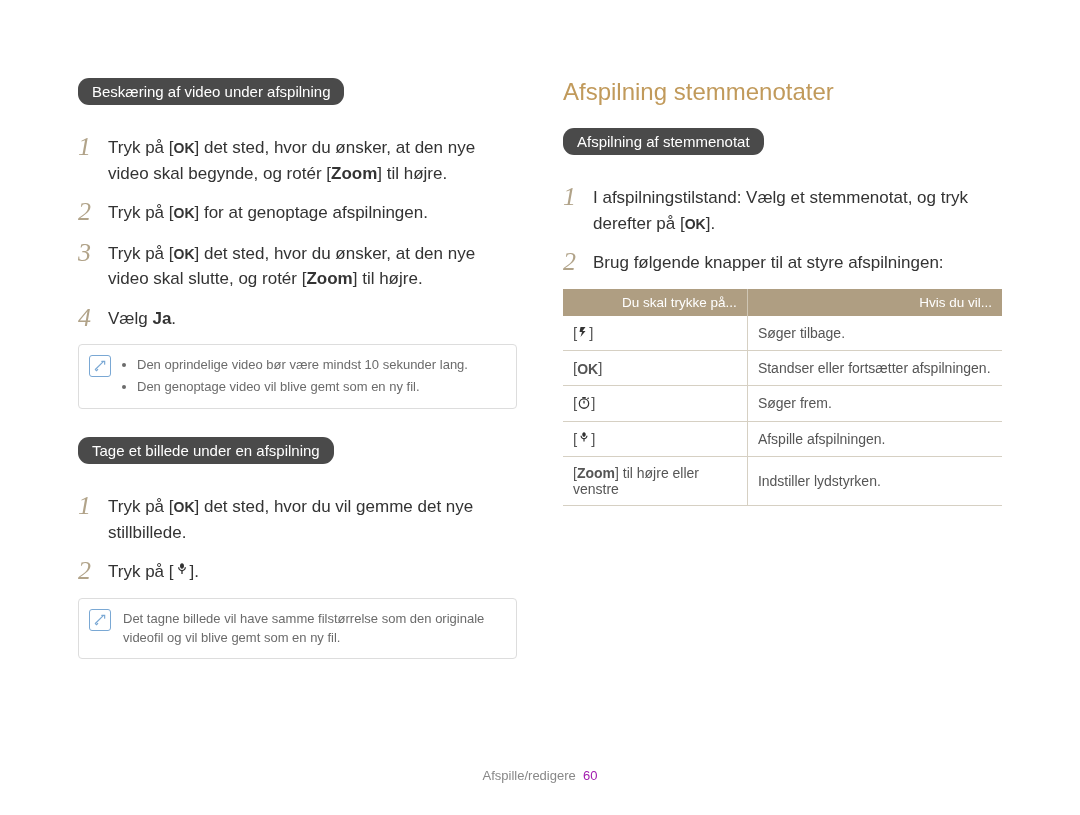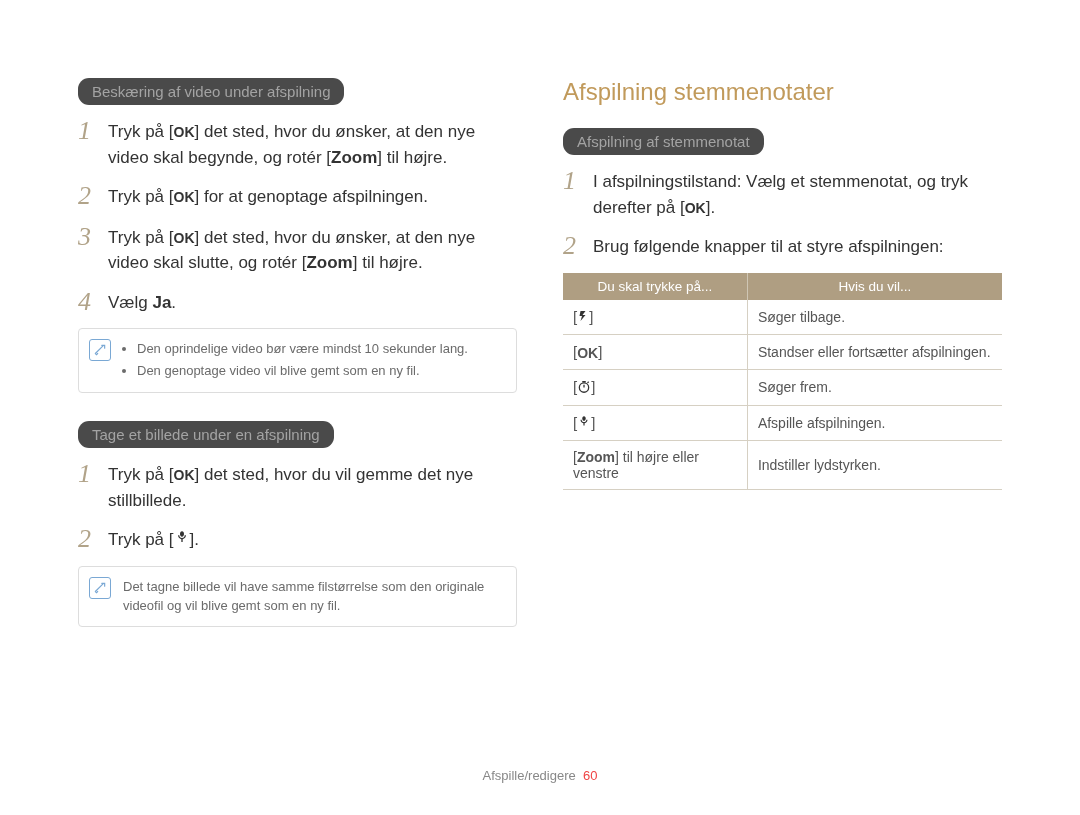--- a/index.html
+++ b/index.html
@@ -26,25 +26,25 @@
     .columns {
       display: flex;
       gap: 46px;
     }
     .col {
       width: 440px;
     }
     .pill {
       display: inline-block;
       background: #4a4a4a;
-      color: #a3a3a3;
+      color: #ffffff;
       font-size: 15px;
       padding: 5px 14px;
       border-radius: 11px;
-      margin-bottom: 12px;
+      margin-bottom: 28px;
       font-weight: 400;
     }
     .section-title {
       font-size: 24px;
       color: #c19a5b;
       font-weight: 400;
       margin-bottom: 22px;
     }
     .step {
       display: flex;
@@ -101,21 +101,21 @@
 
     table {
       width: 100%;
       border-collapse: collapse;
       font-size: 14px;
       margin-top: 6px;
     }
     th {
       background: #af9e82;
       color: #fff;
-      text-align: center;
+      text-align: right;
       font-weight: 400;
       padding: 6px 10px;
       font-size: 13.5px;
     }
     th:first-child { border-right: 1px solid #cfc6b4; width: 42%; }
     td {
       padding: 8px 10px;
       border-bottom: 1px solid #d6d0c3;
       color: #555;
       vertical-align: middle;
@@ -125,21 +125,21 @@
     .cell-icon { font-size: 15px; }
     .footer {
       position: absolute;
       bottom: 32px;
       left: 0;
       width: 100%;
       text-align: center;
       font-size: 13px;
       color: #888;
     }
-    .footer .pn { color: #ef4444; }
+    .footer .pn { color: #a21caf; }
     .icon-svg { display:inline-block; vertical-align:middle; }
   </style>
 </head>
 <body>
 
 <div class="page">
 
   <div class="columns">
 
     <div class="col">

